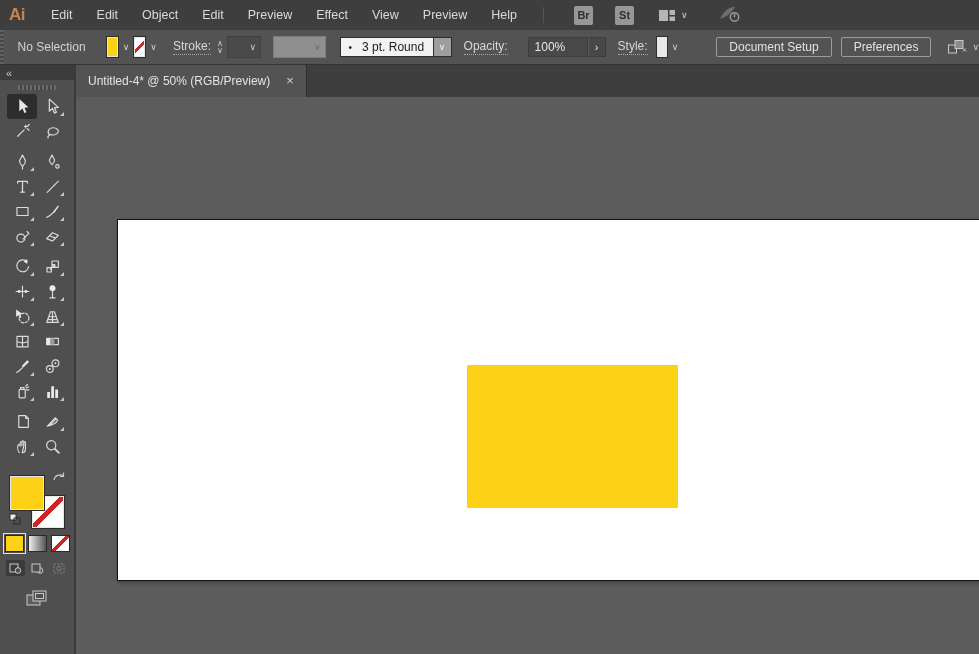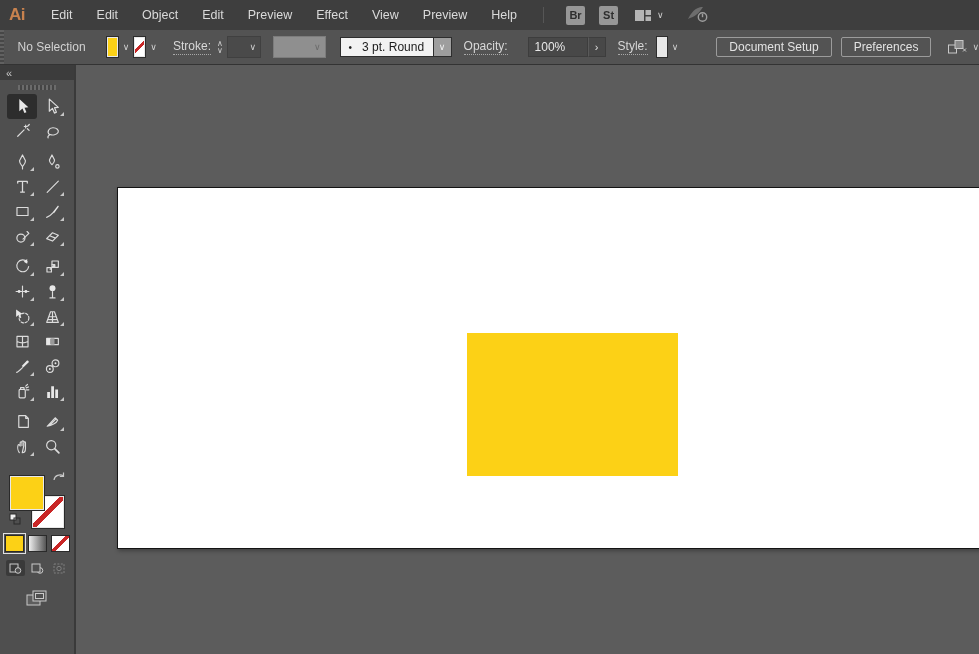--- a/index.html
+++ b/index.html
@@ -3,21 +3,21 @@
 <meta charset="utf-8">
 <style>
   html,body{margin:0;padding:0;background:#2b2b2b;}
   .app{position:relative;width:979px;height:654px;overflow:hidden;
        font-family:"Liberation Sans",sans-serif;font-size:12px;color:#d8d8d8;
        background:#5c5c5c;display:flex;flex-direction:column;}
   
   .menubar{height:30px;background:#3e3e3e;display:flex;align-items:center;flex:0 0 auto;}
   .logo{font-weight:bold;font-size:17px;color:#c8824e;margin:0 14px 0 9px;letter-spacing:-.5px;}
   .menu-item{padding:0 12px;font-size:12.5px;color:#dadada;cursor:default;}
-  .mb-right{display:flex;align-items:center;margin-left:6px;}
+  .mb-right{display:flex;align-items:center;margin-left:6px;gap:8px;}
   .vdiv{width:1px;height:16px;background:#565656;margin:0 8px;}
   .badge{width:19px;height:19px;background:#979797;color:#2e2e2e;font-size:11px;font-weight:bold;
          display:flex;align-items:center;justify-content:center;border-radius:2px;margin-left:14px;}
   .ws-icon{margin-left:16px;display:flex;align-items:center;}
   .chev{font-size:9px;color:#cfcfcf;margin-left:5px;}
   .gpu{margin-left:22px;opacity:.75;}
   
   .controlbar{height:34px;background:#535353;display:flex;align-items:center;flex:0 0 auto;
               border-bottom:1px solid #333;}
   .cgrip{width:7px;align-self:stretch;background:repeating-linear-gradient(0deg,#616161 0 2px,#474747 2px 4px);}
@@ -422,20 +422,26 @@
       <div class="screenmode">
         <svg width="22" height="17" viewBox="0 0 22 17">
           <rect x="1" y="5" width="13" height="10" fill="#5e5e5e" stroke="#c9c9c9"></rect>
           <rect x="7" y="1" width="13" height="10" fill="#4f4f4f" stroke="#c9c9c9"></rect>
           <rect x="9.5" y="3.5" width="8" height="5" fill="none" stroke="#c9c9c9"></rect>
         </svg>
       </div>
     </div>
 
     <div class="main">
+      <div class="tabstrip">
+        <div class="tab">
+          <span class="tab-title">Untitled-4* @ 50% (RGB/Preview)</span>
+          <span class="tab-close">×</span>
+        </div>
+      </div>
       <div class="canvas">
         <div class="artboard">
           <div class="shape-rect"></div>
         </div>
       </div>
     </div>
 
   </div>
 </div>
 

